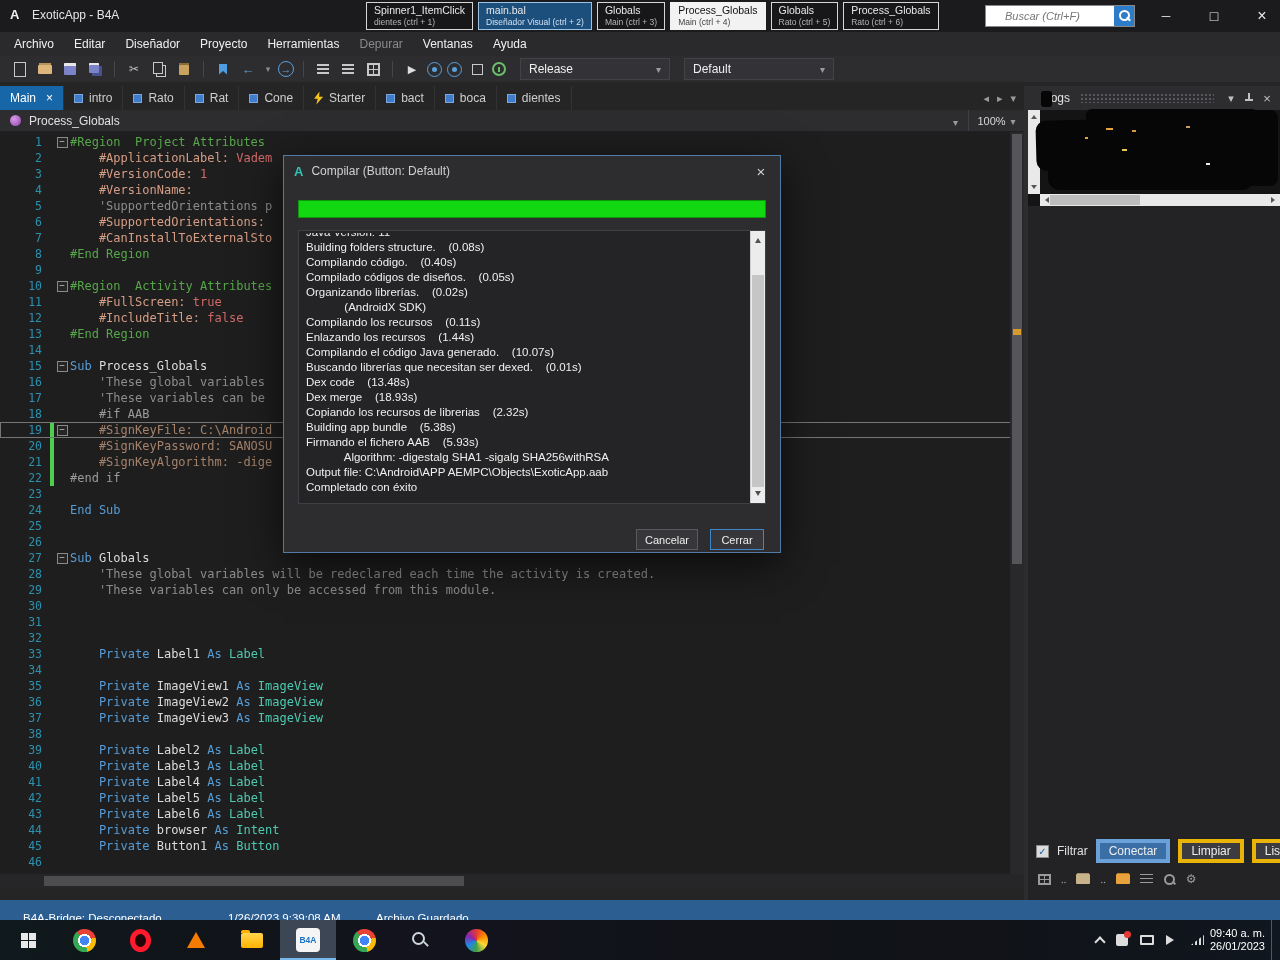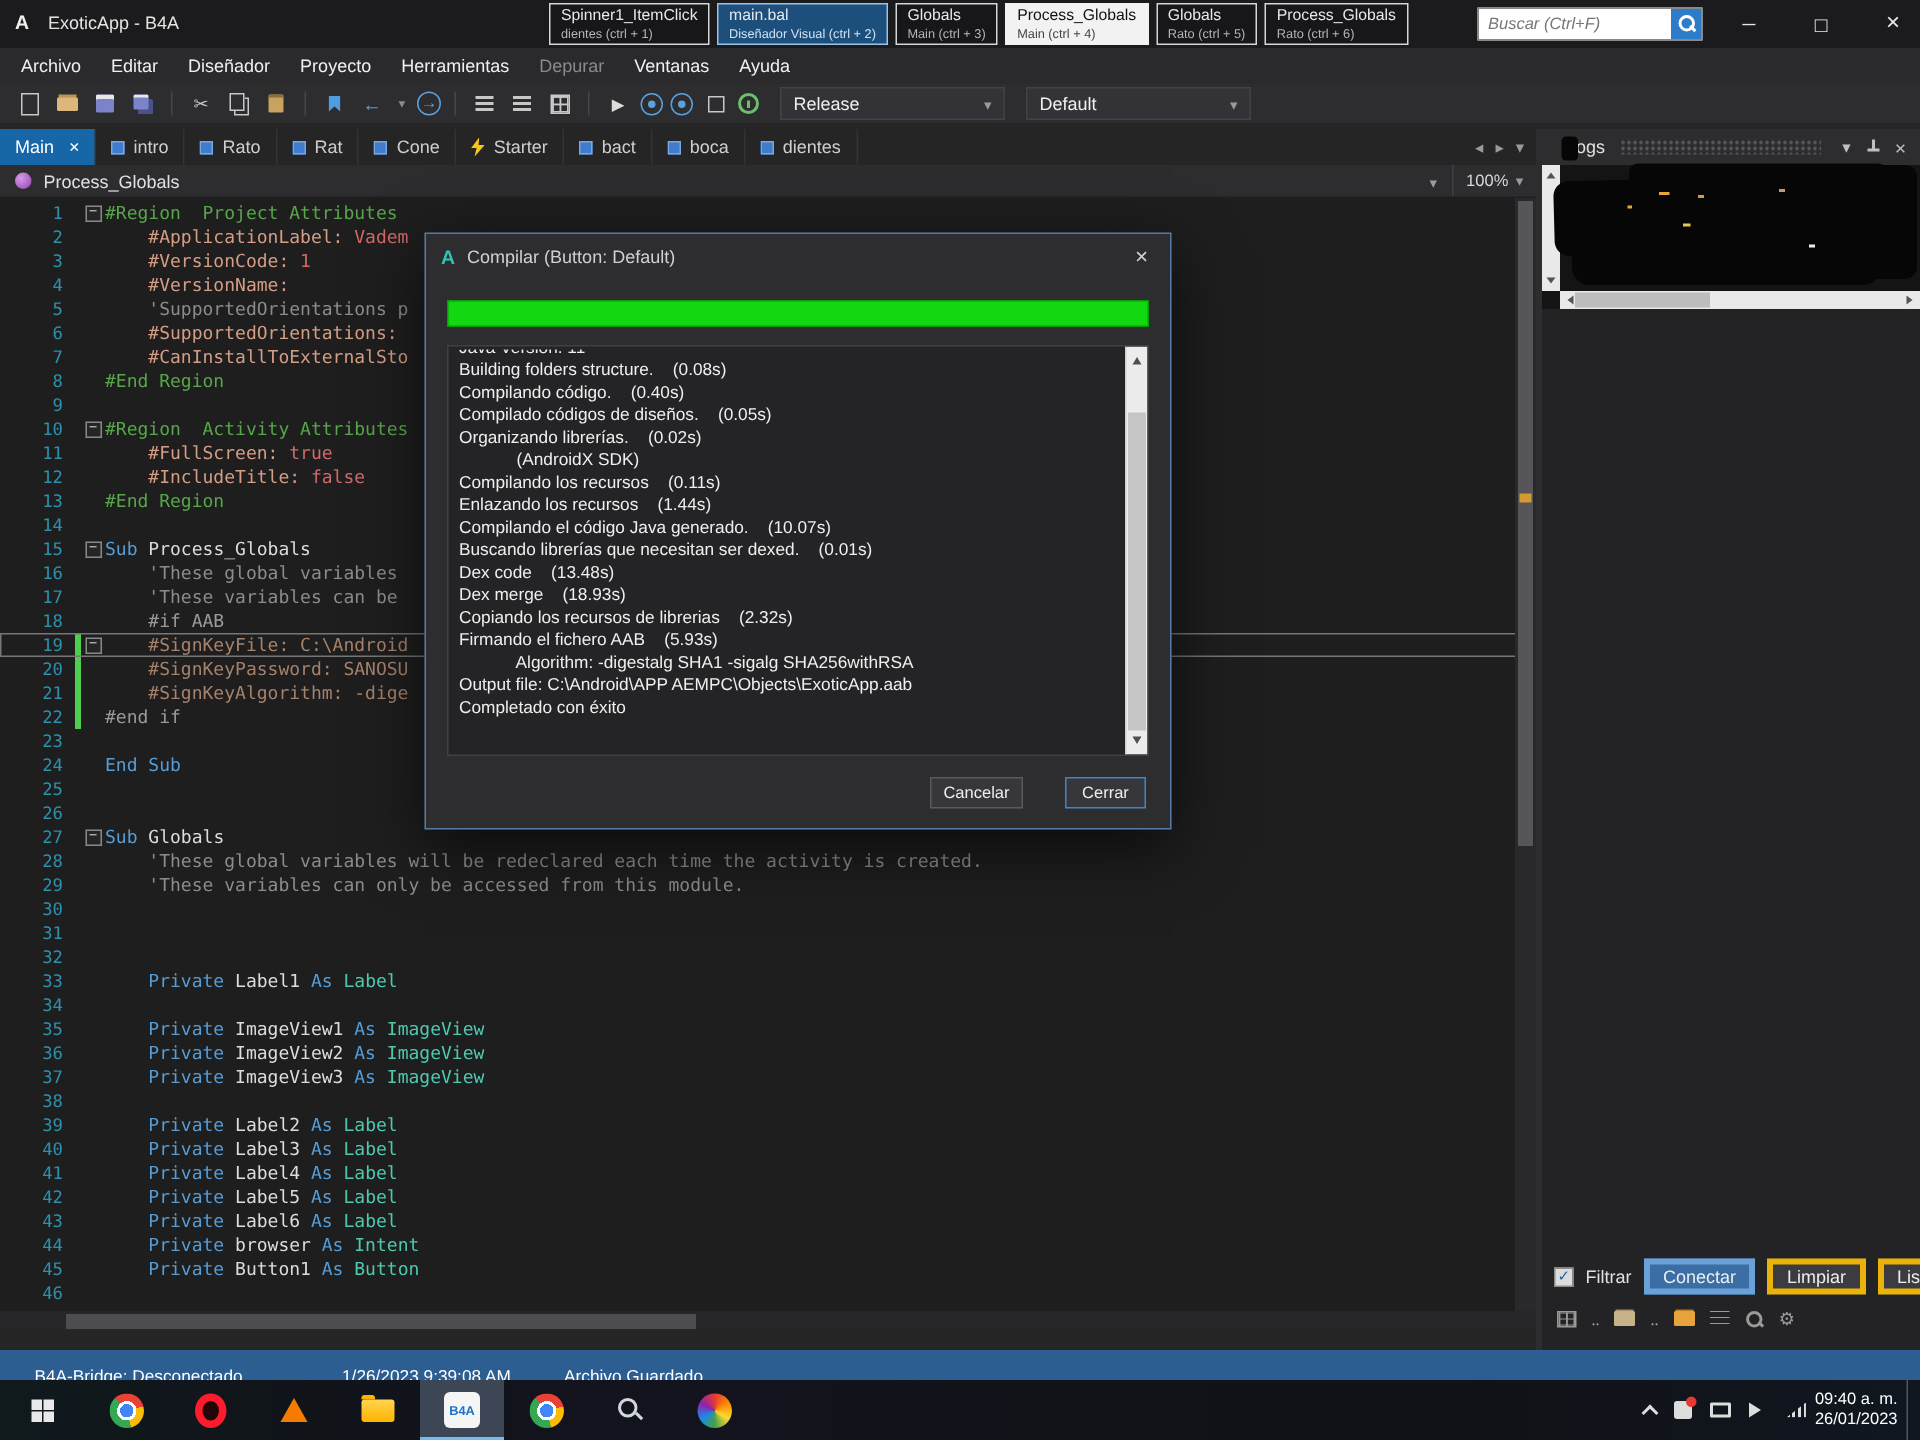--- a/index.html
+++ b/index.html
@@ -13,21 +13,21 @@
   .title-text{position:absolute;left:32px;top:8px;font-size:12px;color:#e4e4e4;white-space:nowrap}
   .bookmark-bar{position:absolute;left:366px;top:2px;display:flex;gap:5px}
   .bm{border:1px solid #d6d6d6;background:#17171a;color:#e8e8e8;padding:1px 7px;cursor:default;white-space:nowrap}
   .bm-t{font-size:10.5px;line-height:13px}
   .bm-s{font-size:8.5px;line-height:11px;color:#b5b5b5}
   .bm-blue{background:#1d4f7c;border-color:#9bc3e6}
   .bm-blue .bm-s{color:#cfe2f3}
   .bm-light{background:#f2f2f2;color:#111;border-color:#f2f2f2}
   .bm-light .bm-s{color:#444}
   .searchbox{position:absolute;left:985px;top:5px;width:150px;height:22px;background:#fff;display:flex;align-items:center;border:1px solid #888}
-  .searchbox input{flex:1;border:none;outline:none;height:18px;font-size:11px;padding:0 6px;font-family:"Liberation Sans",sans-serif;color:#222;min-width:0}
+  .searchbox input{flex:1;border:none;outline:none;height:18px;font-size:11px;padding:0 19px;font-family:"Liberation Sans",sans-serif;color:#222;min-width:0}
   .searchbox input::placeholder{font-style:italic;color:#777}
   .search-btn{width:20px;height:20px;background:#2d7cc9;position:relative;flex:none;cursor:pointer}
   .search-btn::before{content:"";position:absolute;left:5px;top:4px;width:7px;height:7px;border:2px solid #fff;border-radius:50%}
   .search-btn::after{content:"";position:absolute;left:12px;top:12px;width:5px;height:2px;background:#fff;transform:rotate(45deg)}
   .win-controls{position:absolute;right:8px;top:0;height:32px;display:flex;align-items:center;gap:28px;color:#e8e8e8;font-size:12px}
   .wc{width:20px;text-align:center;cursor:pointer}
   .wc-min::before{content:"─"}
   .wc-max::before{content:"□";font-size:14px}
   .wc-close::before{content:"×";font-size:16px}
 
@@ -213,21 +213,21 @@
   .progress{position:absolute;left:14px;right:14px;top:44px;height:18px;background:#12d812;border:1px solid #0a9a0a}
   .log-box{position:absolute;left:14px;right:14px;top:74px;height:274px;background:#242426;border:1px solid #3f3f46;overflow:hidden}
   .log-content{padding:2px 20px 2px 7px}
   .log-line{white-space:pre;font-size:11.5px;line-height:15px;color:#efefef}
   .log-line.clip{height:7px;overflow:hidden}
   .log-line.clip .lt{display:block;margin-top:-8px}
   .dlg-scroll{position:absolute;right:0;top:0;bottom:0;width:15px;background:#ececec;border-left:1px solid #cfcfcf}
   .ds-up{position:absolute;top:4px;left:4px;width:0;height:0;border:3.5px solid transparent;border-bottom:5px solid #505050}
   .ds-dn{position:absolute;bottom:4px;left:4px;width:0;height:0;border:3.5px solid transparent;border-top:5px solid #505050}
   .ds-thumb{position:absolute;left:1px;right:1px;top:44px;bottom:16px;background:#c6c6c6}
-  .dlg-btns{position:absolute;right:16px;bottom:13px;display:flex;gap:28px}
+  .dlg-btns{position:absolute;right:16px;bottom:2px;display:flex;gap:12px}
   .dbtn{min-width:54px;height:21px;background:#37373b;border:1px solid #5a5a5e;color:#eee;font-size:11px;display:flex;align-items:center;justify-content:center;padding:0 8px;cursor:pointer}
   .dbtn.primary{border-color:#3e86c8}
 </style>
 </head>
 <body>
 
 <div id="app">
 
   <div id="titlebar">
     <span class="app-icon"></span>
@@ -783,20 +783,21 @@
           <div class="log-line"><span class="lt">Compilado códigos de diseños.    (0.05s)</span></div>
           <div class="log-line"><span class="lt">Organizando librerías.    (0.02s)</span></div>
           <div class="log-line"><span class="lt">            (AndroidX SDK)</span></div>
           <div class="log-line"><span class="lt">Compilando los recursos    (0.11s)</span></div>
           <div class="log-line"><span class="lt">Enlazando los recursos    (1.44s)</span></div>
           <div class="log-line"><span class="lt">Compilando el código Java generado.    (10.07s)</span></div>
           <div class="log-line"><span class="lt">Buscando librerías que necesitan ser dexed.    (0.01s)</span></div>
           <div class="log-line"><span class="lt">Dex code    (13.48s)</span></div>
           <div class="log-line"><span class="lt">Dex merge    (18.93s)</span></div>
           <div class="log-line"><span class="lt">Copiando los recursos de librerias    (2.32s)</span></div>
+          <div class="log-line"><span class="lt">Building app bundle    (5.38s)</span></div>
           <div class="log-line"><span class="lt">Firmando el fichero AAB    (5.93s)</span></div>
           <div class="log-line"><span class="lt">            Algorithm: -digestalg SHA1 -sigalg SHA256withRSA</span></div>
           <div class="log-line"><span class="lt">Output file: C:\Android\APP AEMPC\Objects\ExoticApp.aab</span></div>
           <div class="log-line"><span class="lt">Completado con éxito</span></div>
         </div>
       <div class="dlg-scroll">
         <span class="ds-up"></span>
         <span class="ds-dn"></span>
         <span class="ds-thumb"></span>
       </div>

